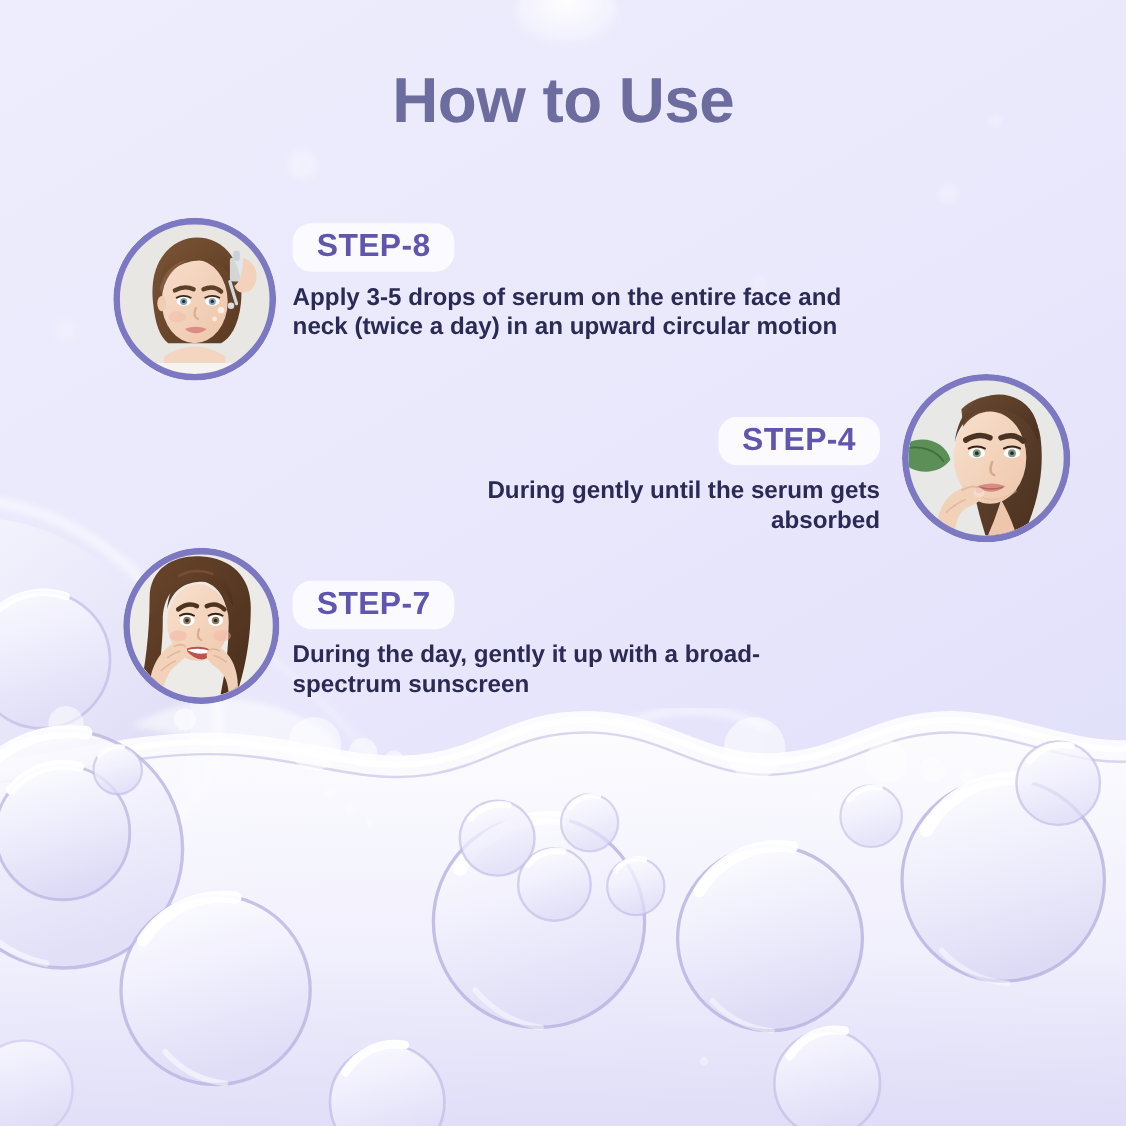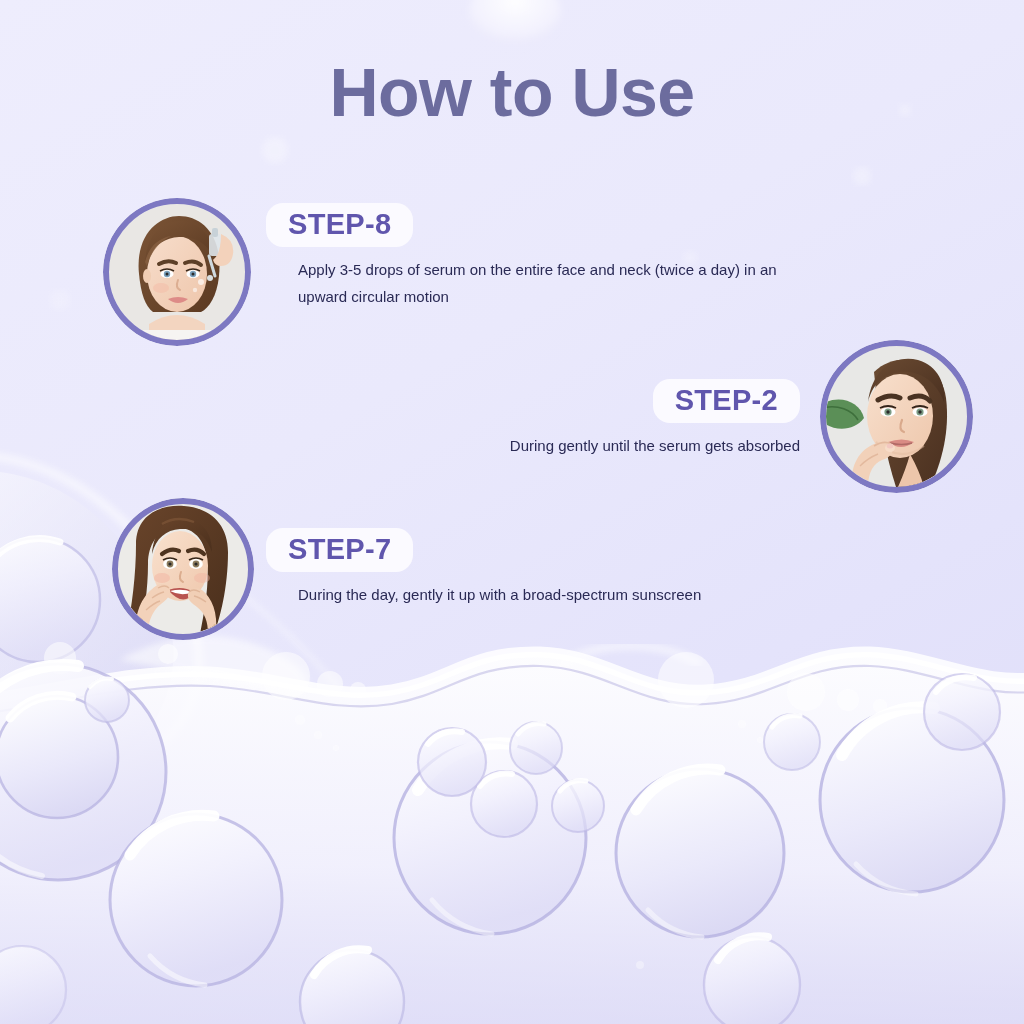--- a/index.html
+++ b/index.html
@@ -25,21 +25,21 @@
     pointer-events: none;
   }
 
   
   .title {
     position: absolute;
     left: 0;
     top: 46px;
     width: 1024px;
     text-align: center;
-    font-size: 68px;
+    font-size: 58px;
     line-height: 92px;
     font-weight: 800;
     letter-spacing: -0.5px;
     color: #6c6c9e;
   }
 
   
   .avatar {
     position: absolute;
     border-radius: 50%;
@@ -76,26 +76,25 @@
     border-radius: 17px;
     padding: 6px 22px 8px 22px;
     font-size: 29px;
     line-height: 30px;
     font-weight: 800;
     letter-spacing: 0.3px;
     color: #6056ad;
     box-sizing: border-box;
   }
   .body-text {
-    font-size: 15px;
+    font-size: 22px;
     line-height: 26.5px;
-    font-weight: 400;
+    font-weight: 700;
     color: #2a2a55;
     margin-top: 10px;
-    margin-left: 32px;
   }
 
   #step-1 { left: 266px; top: 203px; width: 520px; text-align: left; }
   #step-2 { left: 340px; top: 379px; width: 460px; text-align: right; }
   #step-3 { left: 266px; top: 528px; width: 460px; text-align: left; }
 </style>
 </head>
 <body>
 
 <div id="canvas">
@@ -679,21 +678,21 @@
     </div>
     <div class="ring"></div>
   </div>
 
   <div class="step-block" id="step-1">
     <div class="pill">STEP-8</div>
     <div class="body-text">Apply 3-5 drops of serum on the entire face and neck (twice a day) in an upward circular motion</div>
   </div>
 
   <div class="step-block" id="step-2">
-    <div class="pill">STEP-2</div>
+    <div class="pill">STEP-4</div>
     <div class="body-text">During gently until the serum gets absorbed</div>
   </div>
 
   <div class="step-block" id="step-3">
     <div class="pill">STEP-7</div>
     <div class="body-text">During the day, gently it up with a broad-spectrum sunscreen</div>
   </div>
 
 </div>
 

